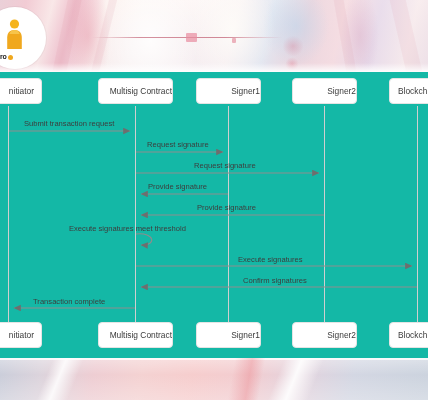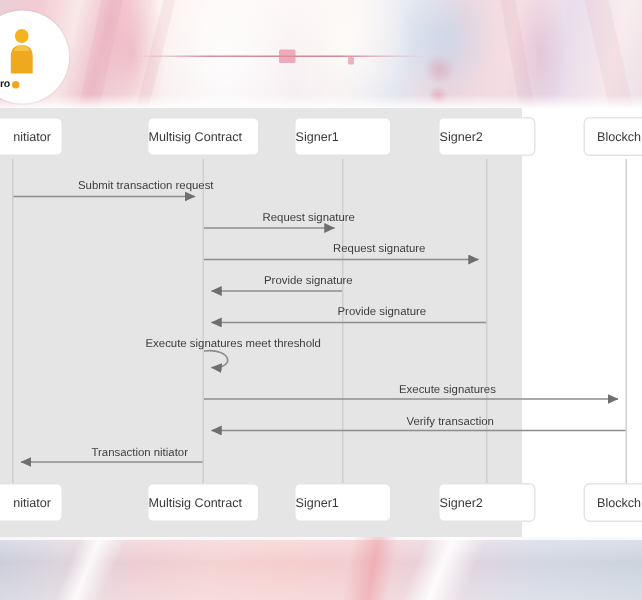--- a/index.html
+++ b/index.html
@@ -74,40 +74,40 @@
     position:absolute;left:16px;top:46px;font-size:7px;font-weight:700;
     color:#1a1a1a;letter-spacing:-.2px;
   }
   .logo-dot{
     display:inline-block;width:5px;height:5px;border-radius:50%;
     background:#f0a81e;vertical-align:middle;margin-left:1px;
   }
 
   
   .canvas{
-    position:absolute;left:0;top:72px;width:348px;height:286px;
-    background:#e5e5e5;
+    position:absolute;left:0;top:72px;width:428px;height:286px;
+    background:#14b8a6;
   }
   .diagram{position:absolute;inset:0;}
 
   .svg-layer{position:absolute;left:0;top:0;}
 
   
   .actor{
     position:absolute;height:26px;
     background:#ffffff;border:1px solid #e4e4e4;border-radius:4px;
     box-sizing:border-box;
-    display:flex;align-items:center;justify-content:flex-start;
+    display:flex;align-items:center;justify-content:flex-end;
     font-size:8.4px;color:#3b3b3b;white-space:nowrap;overflow:hidden;
   }
   .actor span{display:block;}
 
   
   .msg-label{
-    position:absolute;font-size:7.6px;color:#3d3d3d;white-space:nowrap;margin-left:28px;
+    position:absolute;font-size:7.6px;color:#3d3d3d;white-space:nowrap;
   }
 
   
   .footer-band{
     position:absolute;left:0;top:358px;width:428px;height:42px;overflow:hidden;
     background:
       linear-gradient(100deg,
         rgba(196,200,214,.9) 0%,
         rgba(214,204,214,.85) 10%,
         rgba(236,200,206,.9) 22%,
@@ -239,23 +239,23 @@
       <div class="msg-label" style="left:194px;top:89px;">Request signature</div>
 
       <div class="msg-label" style="left:148px;top:110px;">Provide signature</div>
 
       <div class="msg-label" style="left:197px;top:131px;">Provide signature</div>
 
       <div class="msg-label" style="left:69px;top:152px;">Execute signatures meet threshold</div>
 
       <div class="msg-label" style="left:238px;top:183px;">Execute signatures</div>
 
-      <div class="msg-label" style="left:243px;top:204px;">Verify transaction</div>
-
-      <div class="msg-label" style="left:33px;top:225px;">Transaction nitiator</div>
+      <div class="msg-label" style="left:243px;top:204px;">Confirm signatures</div>
+
+      <div class="msg-label" style="left:33px;top:225px;">Transaction complete</div>
 
     </div>
   </div>
 
   <div class="footer-band">
     <div class="footer-topline"></div>
     <div class="footer-wash"></div>
   </div>
 
 </div>

